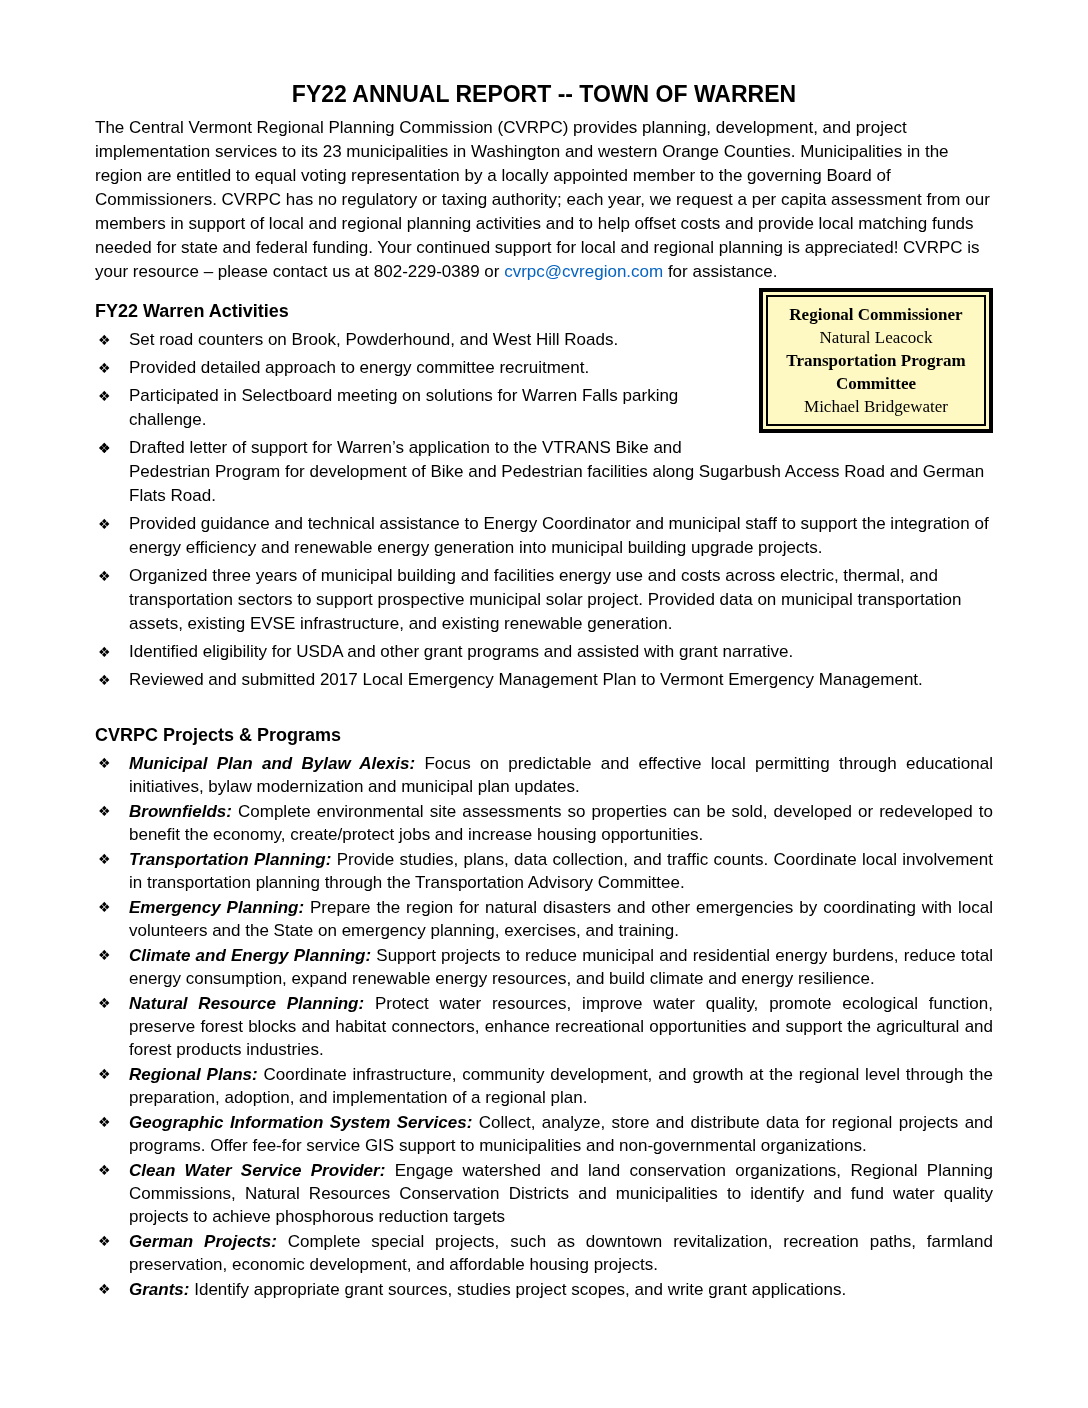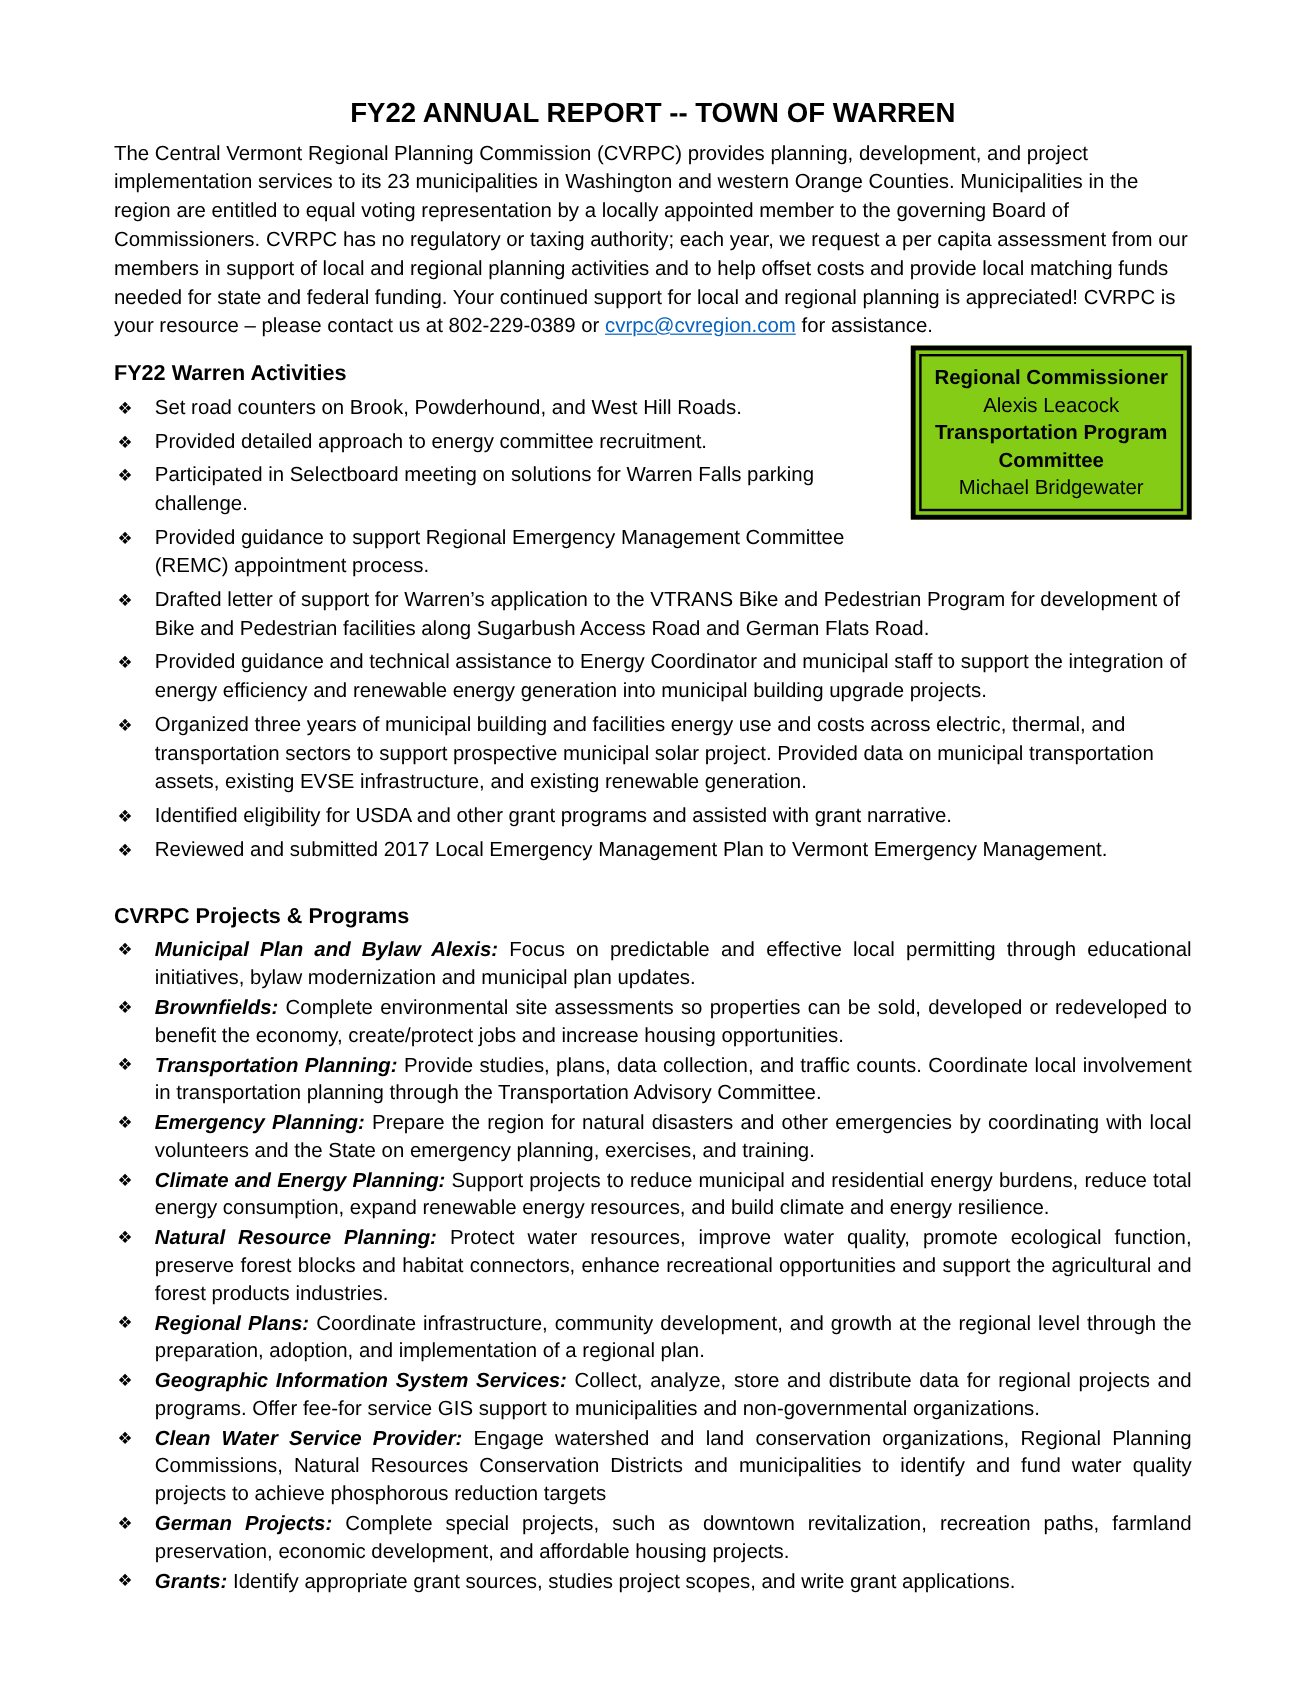--- a/index.html
+++ b/index.html
@@ -14,29 +14,30 @@
     font-size:17px; line-height:24px;
     padding:80px 95px 0 95px;
     overflow:hidden;
   }
   h1.doc-title {
     font-size:23px; line-height:28px;
     font-weight:bold; text-align:center;
     margin-bottom:8px;
   }
   p.intro { text-align:left; margin-bottom:2px; }
-  a.email-link { text-decoration:underline; cursor:pointer;text-align:right; }
+  a.email-link { cursor:pointer;text-align:right; }
 
   .cbox {
     float:right;
     width:234px;
     border:4px solid #000;
     padding:3px;
     margin:2px 0 10px 14px;
-    background:#84cc16;
+    background:#fef9c3;
+    font-family:Liberation Serif, serif;
   }
   .cbox-inner {
     border:2px solid #000;
     padding:6px 2px;
     text-align:center;
     line-height:23px;
   }
   .boxline { font-weight:normal; }
   .boxline.bold { font-weight:bold; }
 
@@ -66,37 +67,37 @@
 <div class="page">
 
   <h1 class="doc-title">FY22 ANNUAL REPORT -- TOWN OF WARREN</h1>
 
   <p class="intro"><span>The Central Vermont Regional Planning Commission (CVRPC) provides planning, development, and project implementation services to its 23 municipalities in Washington and western Orange Counties.  Municipalities in the region are entitled to equal voting representation by a locally appointed member to the governing Board of Commissioners.  CVRPC has no regulatory or taxing authority; each year, we request a per capita assessment from our members in support of local and regional planning activities and to help offset costs and provide local matching funds needed for state and federal funding.  Your continued support for local and regional planning is appreciated!  CVRPC is your resource – please contact us at 802-229-0389 or </span><a class="email-link" style="color: rgb(5, 99, 193);">cvrpc@cvregion.com</a><span> for assistance.</span></p>
 
   <div class="cbox">
     <div class="cbox-inner">
   <div class="boxline bold">Regional Commissioner</div>
 
-  <div class="boxline">Alexis Leacock</div>
+  <div class="boxline">Natural Leacock</div>
 
   <div class="boxline bold">Transportation Program Committee</div>
 
   <div class="boxline">Michael Bridgewater</div>
 </div>
   </div>
 
   <h2 class="sec-heading">FY22 Warren Activities</h2>
   <ul class="bullet-list activities">
   <li><span class="bullet">❖</span><span>Set road counters on Brook, Powderhound, and West Hill Roads.</span></li>
 
   <li><span class="bullet">❖</span><span>Provided detailed approach to energy committee recruitment.</span></li>
 
   <li><span class="bullet">❖</span><span>Participated in Selectboard meeting on solutions for Warren Falls parking challenge.</span></li>
 
-  <li><span class="bullet">❖</span><span>Provided guidance to support Regional Emergency Management Committee (REMC) appointment process.</span></li>
+  <li><span class="bullet">❖</span></li>
 
   <li><span class="bullet">❖</span><span>Drafted letter of support for Warren’s application to the VTRANS Bike and Pedestrian Program for development of Bike and Pedestrian facilities along Sugarbush Access Road and German Flats Road.</span></li>
 
   <li><span class="bullet">❖</span><span>Provided guidance and technical assistance to Energy Coordinator and municipal staff to support the integration of energy efficiency and renewable energy generation into municipal building upgrade projects.</span></li>
 
   <li><span class="bullet">❖</span><span>Organized three years of municipal building and facilities energy use and costs across electric, thermal, and transportation sectors to support prospective municipal solar project. Provided data on municipal transportation assets, existing EVSE infrastructure, and existing renewable generation.</span></li>
 
   <li><span class="bullet">❖</span><span>Identified eligibility for USDA and other grant programs and assisted with grant narrative.</span></li>
 
   <li><span class="bullet">❖</span><span>Reviewed and submitted 2017 Local Emergency Management Plan to Vermont Emergency Management.</span></li>

